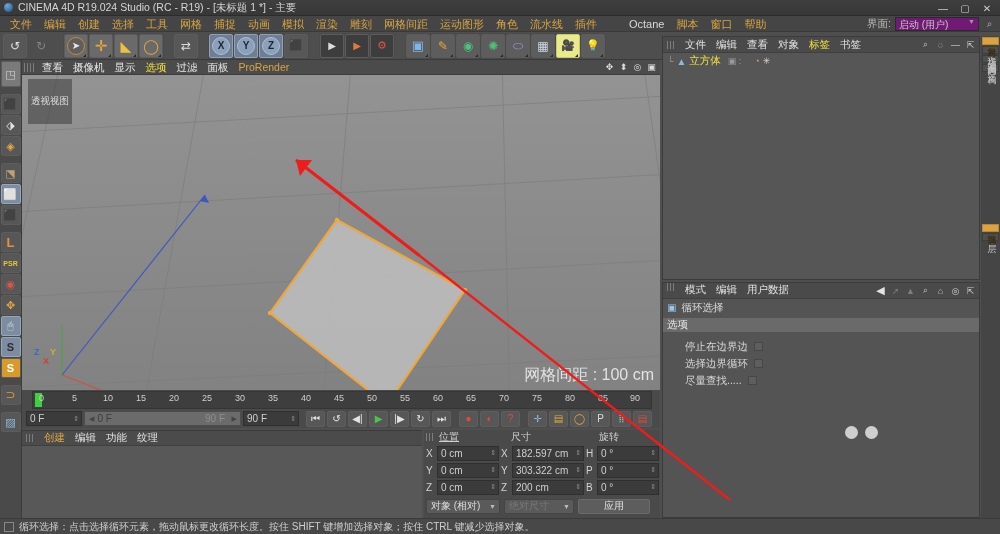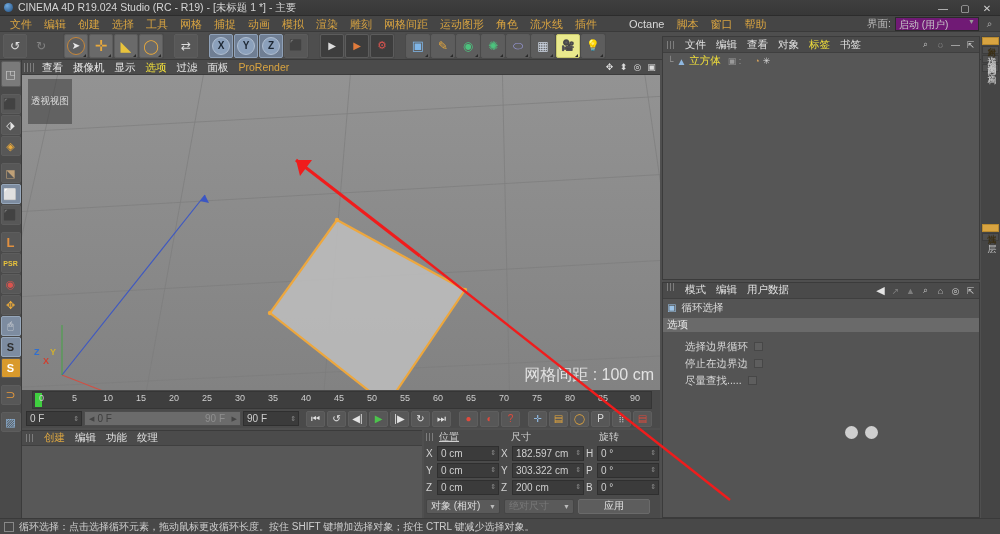--- a/index.html
+++ b/index.html
@@ -645,25 +645,25 @@
       </div>
     </div>
     <div class="am-body">
       <div class="am-title">
         <span style="color:#9cc4e8;font-size:10px;">▣</span>
         <span>循环选择</span>
       </div>
       <div class="am-section">选项</div>
       <div style="height:6px"></div>
       <div class="am-opt">
+        <span>停止在边界边</span>
+        <span class="chk"></span>
+      </div>
+      <div class="am-opt">
         <span>选择边界循环</span>
-        <span class="chk"></span>
-      </div>
-      <div class="am-opt">
-        <span>停止在边界边</span>
         <span class="chk"></span>
       </div>
       <div class="am-opt">
         <span>尽量查找.....</span>
         <span class="chk"></span>
       </div>
     </div>
   </div>
 
   <div class="rail">

